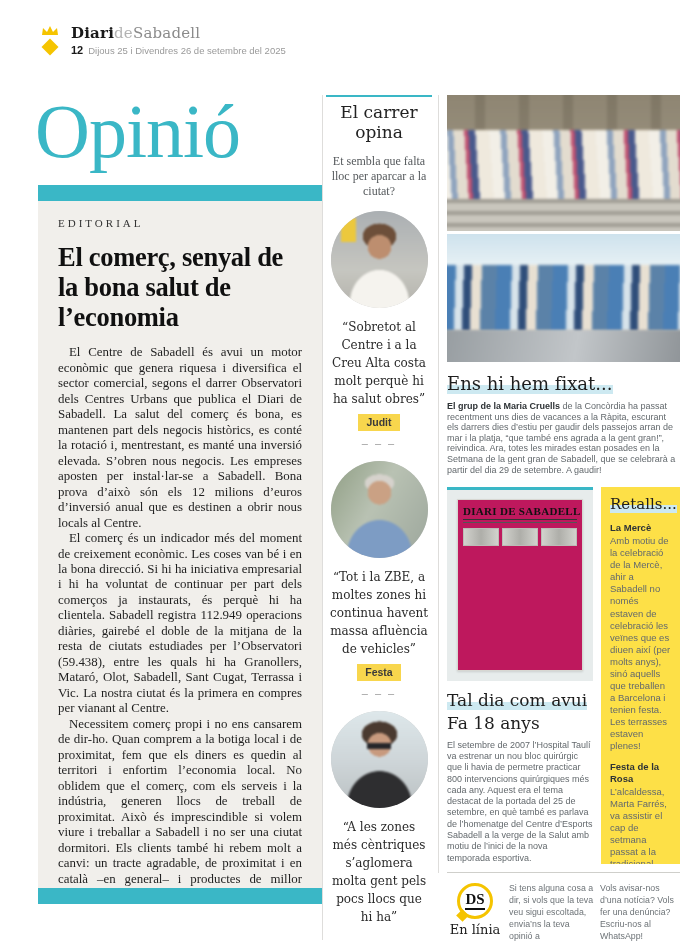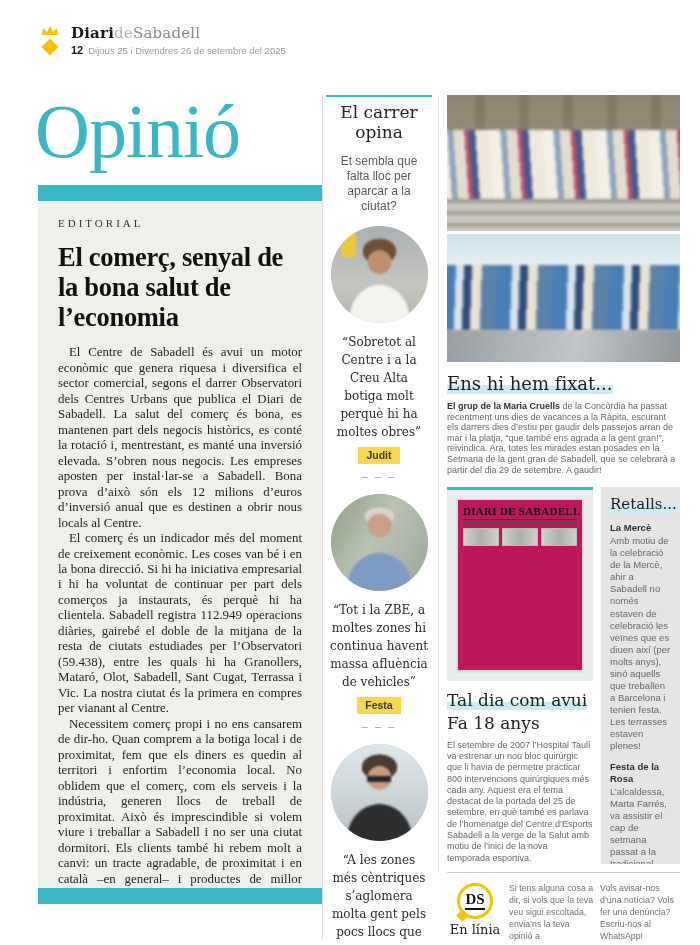--- a/index.html
+++ b/index.html
@@ -35,21 +35,21 @@
   .teal-bar { height:16px; background:#3ab7c6; flex:none; }
   .ed-body { flex:1; background:#f1efeb; padding:16px 20px 10px 20px; overflow:hidden; }
   .kicker { font-size:11px; letter-spacing:3px; color:#333; font-family:"Liberation Serif", serif; }
   .headline { font-family:"Liberation Serif", serif; font-weight:bold; color:#101010; font-size:26.5px; line-height:1.12; margin-top:14px; letter-spacing:-.3px; }
   .ed-text { margin-top:13px; font-family:"Liberation Serif", serif; font-size:12.9px; line-height:1.2; color:#1f1f1f; text-align:justify; }
   .ed-text p { text-indent:11px; }
 
   
   .mid-title { font-family:"DejaVu Serif", serif; font-size:17px; line-height:1.15; color:#222; font-weight:normal; }
   .mid-sub { margin-top:6px; font-size:12px; font-weight:bold; color:#333; line-height:1.25; }
-  .mid-question { margin-top:12px; font-size:12px; color:#55595c; line-height:1.25; }
+  .mid-question { margin-top:12px; font-size:12px; color:#55595c; line-height:1.25;font-family:Liberation Serif, serif; }
   .portrait { width:97px; height:97px; border-radius:50%; overflow:hidden; margin:12px auto 0 auto; position:relative; background:#ccc; }
   .portrait .ph { position:absolute; inset:-4px; filter:blur(1.2px); }
   .quote { margin-top:10px; font-family:"DejaVu Serif", serif; font-size:12px; line-height:1.5; color:#2a2a2a; }
   .name-badge { display:inline-block; margin-top:6px; background:#f8d64d; color:#3a3a3a; font-weight:bold; font-size:10.5px; padding:2px 8px 3px 8px; }
   .dashes { margin-top:6px; color:#9a9a9a; font-size:11px; letter-spacing:2px; }
 
   
   .gphoto { width:233px; position:relative; overflow:hidden; background:#cfc9bd; }
   .gphoto.p1 { height:136px; }
   .gphoto.p2 { height:128px; margin-top:3px; }
@@ -82,21 +82,21 @@
   .cv-photo.big { height:42px; margin-top:3px; background:linear-gradient(180deg,#b9b9b6 0 30%,#8f9492 30% 75%,#6f726f 75%); }
   .cv-sidehead { font-size:5.5px; font-weight:bold; text-align:center; line-height:1.15; margin-top:2px; color:#111; }
   .cv-lines { margin-top:2px; background:repeating-linear-gradient(180deg,#b5b5b0 0 1px,transparent 1px 3px); }
   .cv-head { font-size:8.5px; font-weight:bold; line-height:1.1; color:#0d0d0d; font-family:"Liberation Sans", sans-serif; }
   .cv-ads { display:flex; gap:3px; margin-top:3px; }
   .cv-ads div { flex:1; height:18px; background:linear-gradient(90deg,#d2d2cd,#aeaea9 50%,#d2d2cd); border:1px solid #bcbcb6; }
   .taldia-head { margin-top:9px; font-family:"DejaVu Serif", serif; font-size:17px; line-height:1.25; color:#1e1e1e; }
   .taldia-sub { font-family:"DejaVu Serif", serif; font-size:17px; color:#1e1e1e; margin-top:1px; }
   .taldia-body { margin-top:7px; font-size:9px; line-height:1.26; color:#63696d; }
 
-  .retalls { flex:1; background:#e5e5e5; padding:8px 8px 8px 9px; height:377px; overflow:hidden; }
+  .retalls { flex:1; background:#fde047; padding:8px 8px 8px 9px; height:377px; overflow:hidden; }
   .retalls-title { font-family:"DejaVu Serif", serif; font-size:15px; font-weight:normal; color:#1e1e1e; }
   .ret-item { margin-top:9px; }
   .ret-head { font-size:9.5px; font-weight:bold; color:#2e3336; line-height:1.25; }
   .ret-body { font-size:9.5px; line-height:1.27; color:#63696d; margin-top:1px; }
 
   
   .rfooter { margin-top:auto; border-top:1px solid #cfcfcb; padding-top:10px; display:flex; gap:6px; height:68px; }
   .ds-logo { width:56px; flex:none; text-align:center; }
   .ds-bubble { width:36px; height:36px; border:3px solid #f5c400; border-radius:50%; margin:0 auto; position:relative; background:#fff; display:flex; align-items:center; justify-content:center; }
   .ds-bubble::after { content:""; position:absolute; left:-2px; bottom:-4px; width:9px; height:9px; background:#f5c400; transform:rotate(45deg); }
@@ -156,21 +156,21 @@
       <div class="mid-question">Et sembla que falta lloc per aparcar a la ciutat?</div>
 
       <div class="portrait">
         <div class="ph" style="background:
           radial-gradient(circle 12px at 50% 38%, #bd8e6f 98%, transparent),
           radial-gradient(ellipse 17px 13px at 50% 28%, #6d4f3a 98%, transparent),
           radial-gradient(ellipse 30px 34px at 50% 92%, #f5f3ee 98%, transparent),
           linear-gradient(#ecc83d,#ecc83d) 16% 14%/15px 24px no-repeat,
           linear-gradient(180deg,#a9aeb2 0%,#c6c6c0 60%,#b2b0a9 100%);"></div>
       </div>
-      <div class="quote">“Sobretot al Centre i a la Creu Alta botiga molt perquè hi ha moltes obres”</div>
+      <div class="quote">“Sobretot al Centre i a la Creu Alta costa molt perquè hi ha salut obres”</div>
       <div><span class="name-badge">Judit</span></div>
       <div class="dashes">– – –</div>
 
       <div class="portrait">
         <div class="ph" style="background:
           radial-gradient(circle 12px at 50% 34%, #caa184 98%, transparent),
           radial-gradient(ellipse 15px 9px at 50% 25%, #d6d2cc 98%, transparent),
           radial-gradient(ellipse 33px 36px at 50% 94%, #7d9cc4 98%, transparent),
           linear-gradient(120deg,#8b9a7f 0%,#b9c2b3 45%,#9aa49a 100%);"></div>
       </div>

